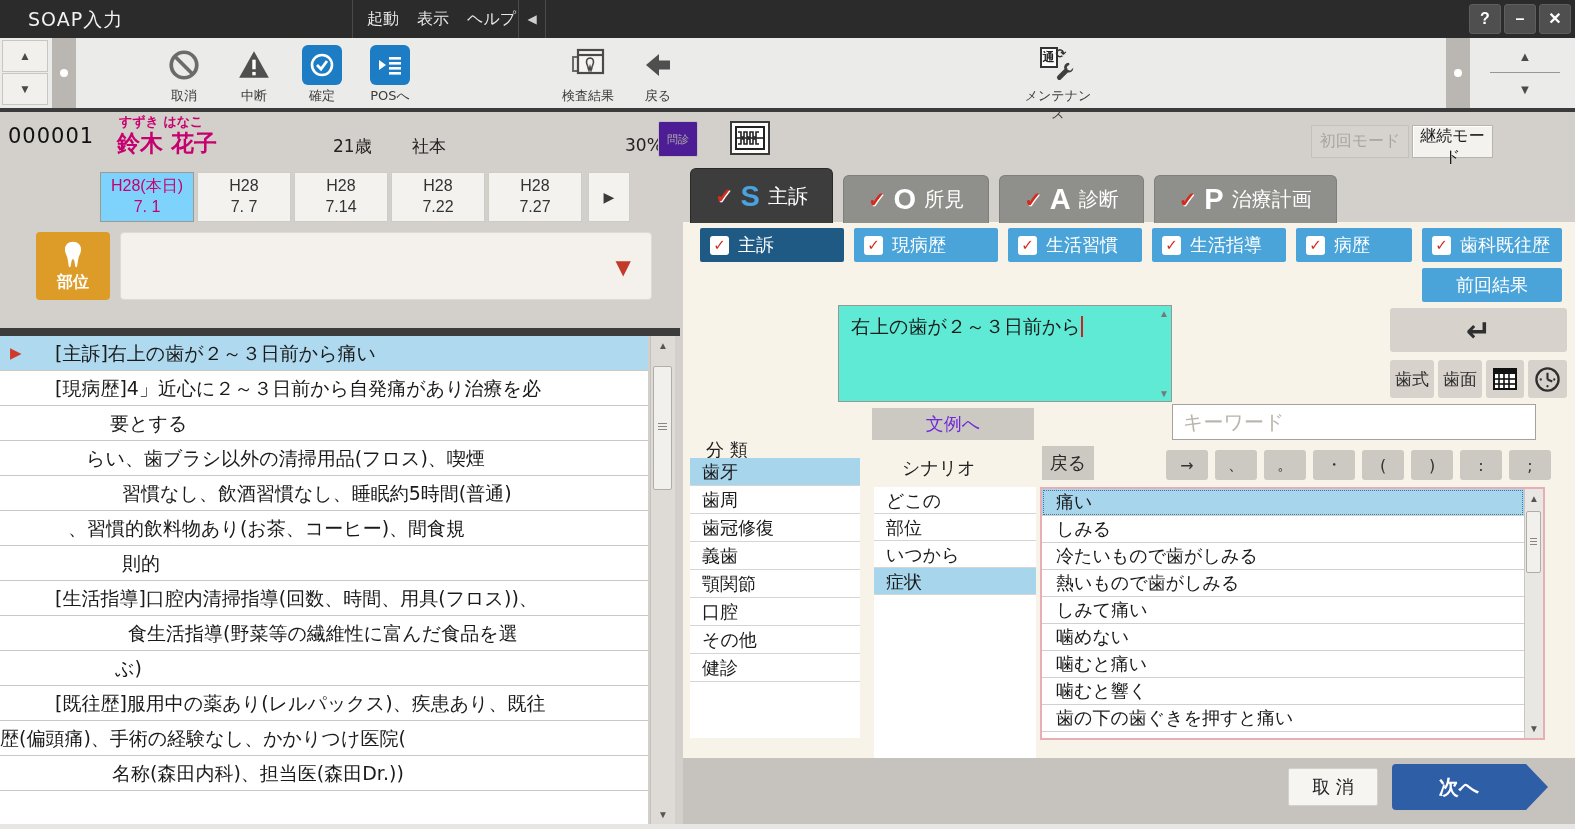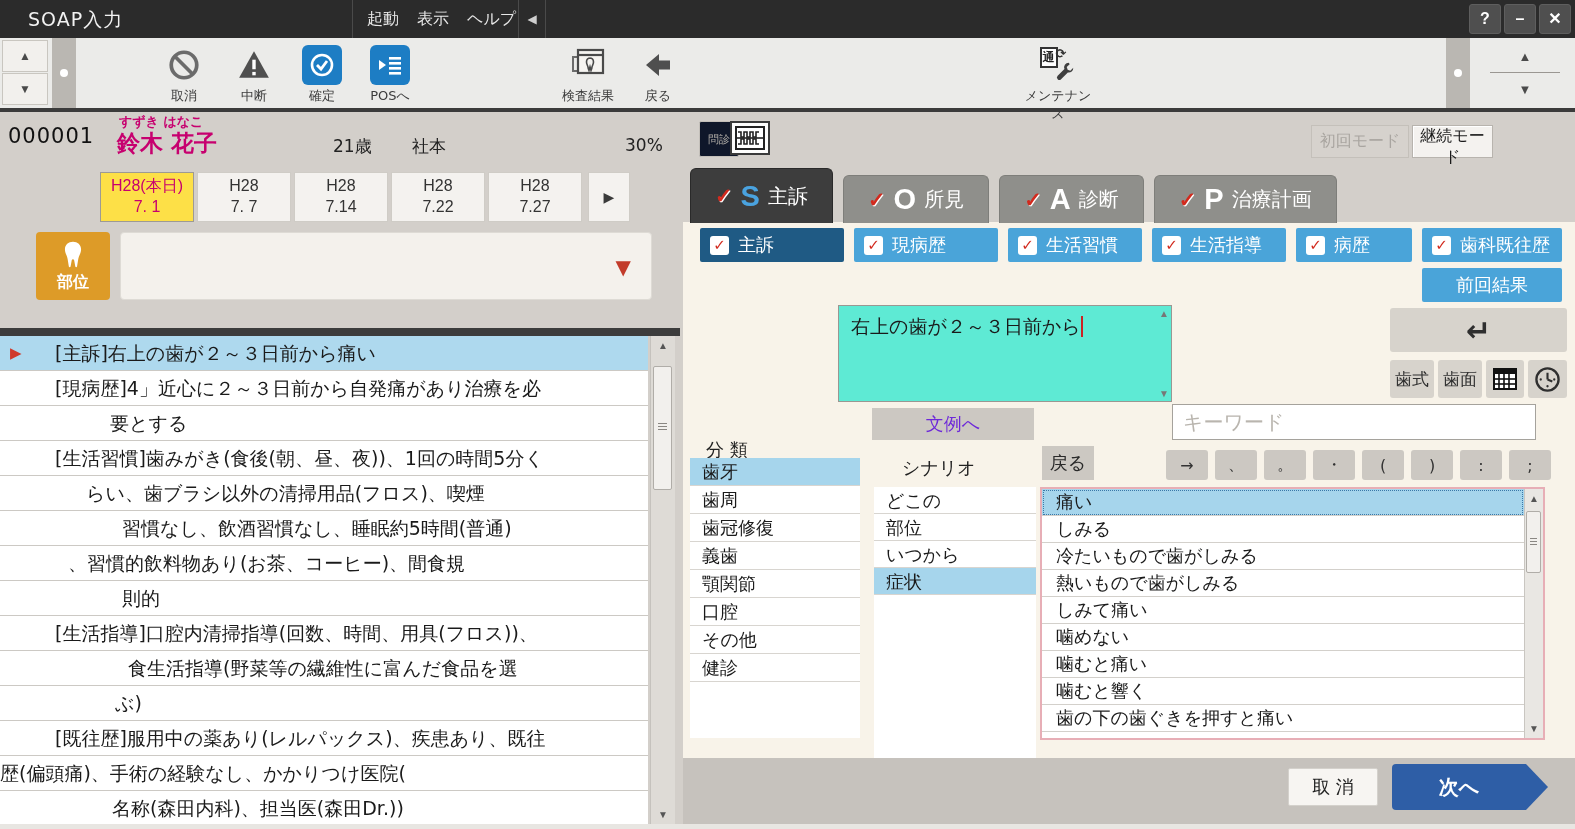--- a/index.html
+++ b/index.html
@@ -33,29 +33,29 @@
   .maint-box { font-size:12px; color:#222; border:2px solid #333; background:#fff; padding:0 1px; font-weight:bold; position:relative; top:-8px; }
   .maint-redo { font-size:13px; color:#333; position:relative; top:-12px; left:-2px; font-weight:bold; }
 
   
   .pt-id { position:absolute; left:8px; top:124px; font-size:21px; color:#111; letter-spacing:1px; }
   .pt-kana { position:absolute; left:119px; top:113px; font-size:13px; font-weight:bold; color:#c7006f; }
   .pt-name { position:absolute; left:117px; top:128px; font-size:23px; font-weight:bold; color:#c7006f; }
   .pt-age { position:absolute; left:333px; top:135px; font-size:17px; color:#222; }
   .pt-ins { position:absolute; left:412px; top:135px; font-size:17px; color:#222; }
   .pt-pct { position:absolute; left:625px; top:135px; font-size:17px; color:#222; }
-  .monshin-btn { position:absolute; left:658px; top:121px; width:40px; height:36px; background:#0f172a; border:1px solid #c3bfb9; border-radius:2px; color:#b2aea8; font-size:11px; line-height:1.1;margin-left:41px; }
+  .monshin-btn { position:absolute; left:658px; top:121px; width:40px; height:36px; background:#4c1d95; border:1px solid #c3bfb9; border-radius:2px; color:#b2aea8; font-size:11px; line-height:1.1; }
   .teethchart-btn { position:absolute; left:730px; top:121px; width:40px; height:34px; background:#fdfdfc; border:2px solid #3a3a3a; display:flex; align-items:center; justify-content:center; }
   .mode-first { position:absolute; left:1311px; top:125px; width:98px; height:33px; background:#d6d2cd; border:1px solid #c4c0ba; color:#a9a5a0; font-size:16px; font-family:inherit; }
   .mode-cont { position:absolute; left:1412px; top:125px; width:81px; height:33px; background:#f4f2ef; border:1px solid #b8b4ae; box-shadow:inset 1px 1px 0 #fff; color:#1a1a1a; font-size:16px; font-family:inherit; }
 
   
   .date-tabs { position:absolute; left:100px; top:172px; display:flex; gap:3px; }
   .date-tab { width:94px; height:50px; background:#f4f2ef; border:1px solid #cfccc6; color:#333; font-size:16px; display:flex; flex-direction:column; align-items:center; justify-content:center; line-height:1.3; }
-  .date-tab.selected { background:#fde047; border-color:#9d9a94; color:#c7006f; }
+  .date-tab.selected { background:#7dd3fc; border-color:#9d9a94; color:#c7006f; }
   .date-next { position:absolute; left:588px; top:172px; width:42px; height:50px; background:#f4f2ef; border:1px solid #cfccc6; color:#3a3a3a; font-size:14px; }
 
   
   .bui-btn { position:absolute; left:36px; top:232px; width:74px; height:68px; background:#dd9b28; border:none; border-radius:4px; display:flex; flex-direction:column; align-items:center; justify-content:center; gap:2px; }
   .bui-label { color:#fff; font-size:16px; font-weight:bold; }
   .bui-field { position:absolute; left:120px; top:232px; width:532px; height:68px; background:#f4f1ec; border:1px solid #dedbd5; border-radius:4px; }
   .bui-caret { position:absolute; right:20px; top:22px; color:#c23b2a; font-size:20px; }
 
   
   .note-strip { position:absolute; left:0; top:328px; width:680px; height:8px; background:#3c3c3c; }
@@ -309,24 +309,20 @@
       <div class="note-row" style="padding-left: 55px;">
         
         <span class="note-text">[現病歴]4」近心に２～３日前から自発痛があり治療を必</span>
       </div>
 
       <div class="note-row" style="padding-left: 110px;">
         
         <span class="note-text">要とする</span>
       </div>
 
-      <div class="note-row" style="padding-left: 55px;">
-        
-        <span class="note-text">[生活習慣]歯みがき(食後(朝、昼、夜))、1回の時間5分く</span>
-      </div>
 
       <div class="note-row" style="padding-left: 86px;">
         
         <span class="note-text">らい、歯ブラシ以外の清掃用品(フロス)、喫煙</span>
       </div>
 
       <div class="note-row" style="padding-left: 122px;">
         
         <span class="note-text">習慣なし、飲酒習慣なし、睡眠約5時間(普通)</span>
       </div>

